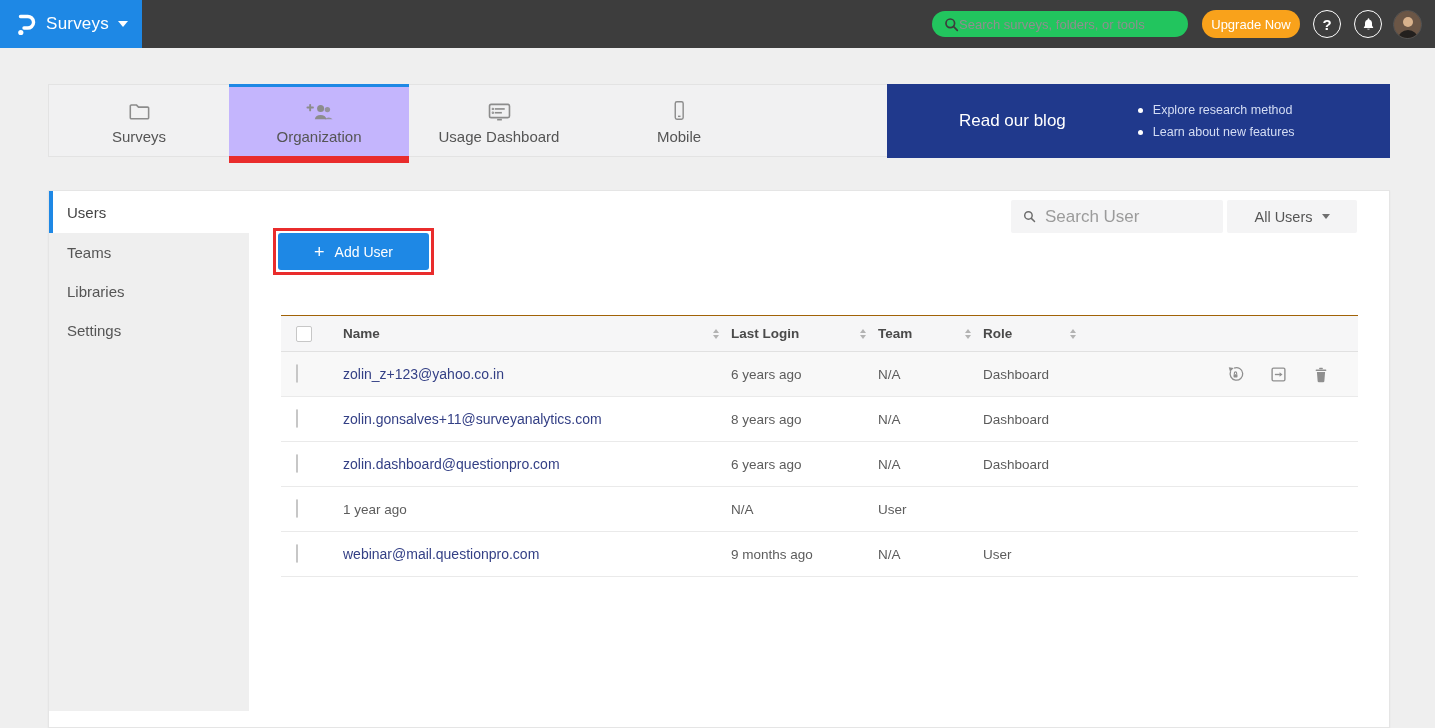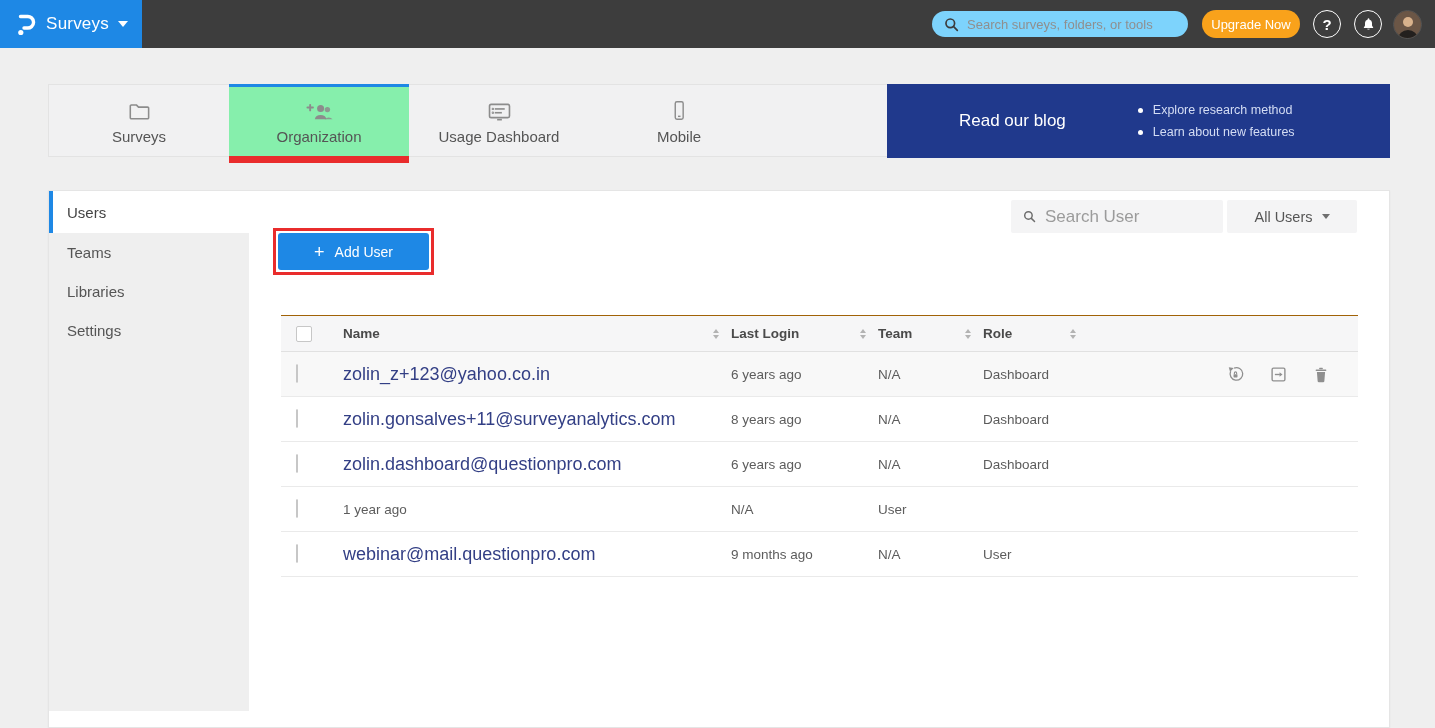--- a/index.html
+++ b/index.html
@@ -6,32 +6,32 @@
   html,body { width:1435px; height:728px; overflow:hidden; }
   body { font-family:"Liberation Sans", sans-serif; background:#efefef; position:relative; }
   .app { position:relative; width:1435px; height:728px; }
 
   
   .topbar { position:absolute; left:0; top:0; width:1435px; height:48px; background:var(--header_bg,#3d3d3d); display:flex; align-items:center; }
   .brand { width:142px; height:48px; background:var(--accent,#1e88e5); display:flex; align-items:center; justify-content:center; gap:9px; cursor:pointer; }
   .brand .product { color:#fff; font-size:17px; letter-spacing:.2px; }
   .caret { width:0; height:0; border-left:5px solid transparent; border-right:5px solid transparent; border-top:6px solid #fff; }
   .topbar-right { position:absolute; right:13px; top:0; height:48px; display:flex; align-items:center; }
-  .global-search { width:256px; height:26px; background:#7dd3fc; border-radius:13px; display:flex; align-items:center; padding:0 12px; gap:8px; }
+  .global-search { width:256px; height:26px; background:#22c55e; border-radius:13px; display:flex; align-items:center; padding:0 12px; gap:0; }
   .global-search input { border:none; outline:none; background:transparent; font-size:13px; color:#444; width:100%; font-family:inherit; }
   .global-search input::placeholder { color:#8f8f8f; }
   .upgrade-btn { margin-left:14px; width:98px; height:28px; border:none; border-radius:14px; background:var(--orange,#f9a21b); color:#fff; font-weight:normal; font-size:13px; cursor:pointer; font-family:inherit; }
   .circle-btn { margin-left:13px; width:28px; height:28px; border-radius:50%; border:1.5px solid #fff; display:flex; align-items:center; justify-content:center; cursor:pointer; color:#fff; font-weight:bold; font-size:15px; background:transparent; }
   .avatar { margin-left:11px; width:29px; height:29px; border-radius:50%; overflow:hidden; border:1px solid #555; cursor:pointer; }
 
   
   .tab-card { position:absolute; left:48px; top:84px; width:1342px; height:73px; background:#f1f1f2; border:1px solid #e3e3e3; }
   .tab { position:absolute; top:-1px; height:73px; width:180px; display:flex; flex-direction:column; align-items:center; justify-content:center; gap:7px; border-top:3px solid transparent; cursor:pointer; }
   .tab .tab-label { font-size:15px; color:#555; }
-  .tab.active { background:#86efac; border-top-color:var(--accent,#1e88e5); }
+  .tab.active { background:#c4b5fd; border-top-color:var(--accent,#1e88e5); }
   .tab-icon { height:22px; display:flex; align-items:flex-end; }
   .red-underline { position:absolute; left:180px; top:71px; width:180px; height:7px; background:var(--red,#e92c2c); z-index:5; }
   .banner { position:absolute; right:-1px; top:-1px; width:503px; height:74px; background:var(--banner,#20398c); display:flex; align-items:center; }
   .banner-title { color:#fff; font-size:17px; margin-left:72px; }
   .banner ul { list-style:none; margin-left:72px; }
   .banner li { color:#d4ddf4; font-size:12.5px; line-height:22px; display:flex; align-items:center; gap:10px; }
   .banner li::before { content:""; width:5px; height:5px; border-radius:50%; background:#fff; flex:0 0 auto; }
 
   
   .panel { position:absolute; left:48px; top:190px; width:1342px; height:538px; background:#fff; border:1px solid #e5e5e5; box-shadow:0 1px 2px rgba(0,0,0,.04); }
@@ -56,21 +56,21 @@
   .thead, .trow { display:grid; grid-template-columns:62px 388px 147px 105px 105px 1fr; align-items:center; }
   .thead { height:37px; background:#f6f6f7; border-top:1px solid #a16207; border-bottom:1px solid #e1e1e1; }
   .th { display:flex; align-items:center; font-size:13.5px; font-weight:bold; color:#4a4a4a; height:100%; }
   .sort { margin-left:auto; margin-right:12px; display:flex; flex-direction:column; gap:2px; cursor:pointer; }
   .sort i { display:block; width:0; height:0; border-left:3.5px solid transparent; border-right:3.5px solid transparent; }
   .sort .up { border-bottom:4.5px solid #b3b3b3; }
   .sort .dn { border-top:4.5px solid #b3b3b3; }
   .trow { height:45px; border-bottom:1px solid #eaeaea; background:#fff; }
   .trow.highlight { background:#f8f8f8; }
   .checkbox { width:16px; height:16px; border:1px solid #c7c7c7; border-radius:2px; background:#fff; margin-left:15px; cursor:pointer; }
-  .cell-name a { font-size:18px; color:var(--link,#333f85); text-decoration:none; cursor:pointer; }
+  .cell-name a { font-size:14px; color:var(--link,#333f85); text-decoration:none; cursor:pointer; }
   .cell { font-size:13.5px; color:#5c5c5c; }
   .row-actions { display:flex; justify-content:flex-end; align-items:center; gap:24px; padding-right:28px; }
   .action { cursor:pointer; display:flex; align-items:center; }
   svg { display:block; }
 </style>
 </head>
 <body>
 
 <div class="app">
 

